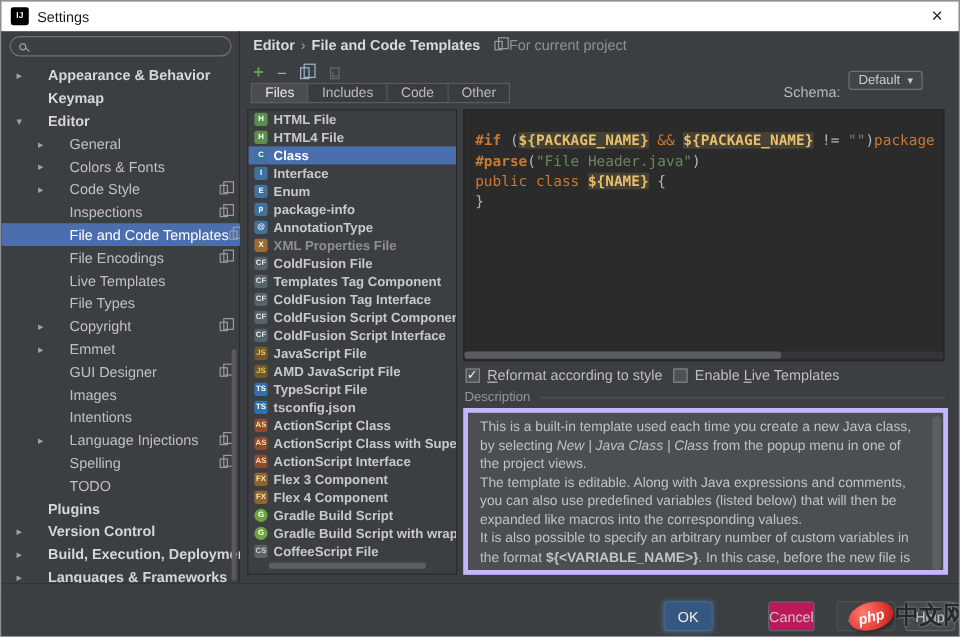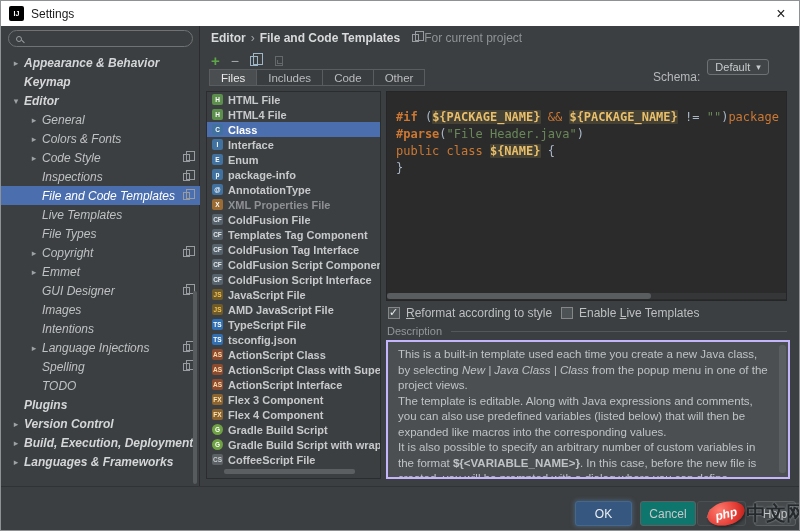--- a/index.html
+++ b/index.html
@@ -21,21 +21,21 @@
   .search{position:absolute;left:7px;top:4px;width:185px;height:17px;border:1px solid #707274;
           border-radius:9px;background:#3C3F41;display:flex;align-items:center;padding:0 7px;}
   .search input{background:transparent;border:0;outline:0;color:#CCC;font-size:11px;width:150px;
           font-family:"Liberation Sans",sans-serif;}
   .mag{width:6px;height:6px;border:1px solid #9A9DA0;border-radius:50%;position:relative;margin-right:5px;flex:0 0 6px;}
   .mag::after{content:"";position:absolute;width:4px;height:1px;background:#9A9DA0;
           transform:rotate(45deg);right:-4px;bottom:-1px;}
   .tree{position:absolute;left:0;top:27px;width:199px;height:433px;overflow:hidden;}
   .row{display:flex;align-items:center;height:19px;font-size:12px;color:#BFC1C3;white-space:nowrap;}
   .row .arr{width:14px;flex:0 0 14px;font-size:9px;color:#9DA2A6;text-align:center;}
-  .row .lbl{margin-left:1px;font-style:italic;}
+  .row .lbl{margin-left:17px;}
   .lvl0{padding-left:8px;}
   .lvl1{padding-left:26px;}
   .b .lbl{font-weight:700;color:#D4D6D8;}
   .row.sel{background:#4B6EAF;}
   .row.sel .lbl{color:#FFFFFF;}
   .pgbadge{position:relative;width:7px;height:8px;border:1px solid #989CA0;margin-left:auto;margin-right:10px;flex:0 0 7px;}
   .pgbadge::before{content:"";position:absolute;left:2px;top:-4px;width:7px;height:8px;border:1px solid #989CA0;}
   .treescroll{position:absolute;right:2px;top:265px;width:4px;height:193px;background:#575B5D;border-radius:2px;}
 
   
@@ -89,32 +89,32 @@
   
   .opt{position:absolute;top:305px;display:flex;align-items:center;gap:6px;font-size:12px;color:#BDBFC1;}
   .cb{width:12px;height:12px;border:1px solid #848688;background:#4D5255;position:relative;flex:0 0 12px;}
   .cb.on::after{content:"✓";position:absolute;left:0px;top:-2px;font-size:11px;color:#EDEDED;}
   .opt u{text-decoration:underline;}
 
   
   .desclabel{position:absolute;left:386px;top:324px;font-size:11px;color:#939799;}
   .descline{position:absolute;left:450px;top:330px;width:336px;height:1px;background:#55585A;}
   .descbox{position:absolute;left:385px;top:339px;width:404px;height:139px;background:#4B4F52;
-           border:2px solid #c4b5fd;padding:5px 18px 5px 10px;font-size:11.5px;line-height:15.5px;
+           border:4px solid #c4b5fd;padding:5px 18px 5px 10px;font-size:11.5px;line-height:15.5px;
            color:#C0C3C5;overflow:hidden;}
   .descbox p{margin:0;}
   .dscroll{position:absolute;right:2px;top:3px;width:7px;height:128px;background:#5B5F62;border-radius:3px;}
 
   
   .botbar{position:absolute;left:0;top:485px;width:800px;height:46px;border-top:1px solid #303233;}
   .btn{position:absolute;top:14px;height:25px;border-radius:3px;font-size:12px;display:flex;
        align-items:center;justify-content:center;}
-  .btn-ok{left:574px;width:57px;background:#365880;border:1px solid #44688C;color:#ECEFF1;
+  .btn-ok{left:552px;width:41px;background:#365880;border:1px solid #44688C;color:#ECEFF1;
           box-shadow:0 0 4px 1px rgba(96,146,204,.35);}
-  .btn-cancel{left:639px;width:56px;background:#0f766e;border:1px solid #5E6162;color:#C6C8CA;}
+  .btn-cancel{left:639px;width:39px;background:#be185d;border:1px solid #5E6162;color:#C6C8CA;}
   .btn-apply{left:696px;width:49px;background:#3F4345;border:1px solid #4C5052;color:#7E8284;}
   .btn-help{left:753px;width:42px;background:#45494B;border:1px solid #5E6162;color:#C6C8CA;}
 
   
   .watermark{position:absolute;left:706px;top:497px;width:94px;height:30px;display:flex;align-items:center;z-index:9;}
   .wm-ellipse{width:38px;height:23px;border-radius:50%;flex:0 0 38px;
       background:radial-gradient(circle at 35% 30%, #FF7A6E, #E23B33 60%, #AE1712);
       transform:rotate(-14deg);display:flex;align-items:center;justify-content:center;
       color:#FFF;font-style:italic;font-weight:700;font-size:12px;box-shadow:1px 2px 3px rgba(0,0,0,.45);}
   .wm-text{margin-left:1px;font-size:20px;font-weight:900;color:#26292C;line-height:1;
@@ -167,20 +167,25 @@
           <span class="lbl">Inspections</span>
           <span class="pgbadge"></span>
         </div>
       <div class="row lvl1 sel">
           <span class="arr"></span>
           <span class="lbl">File and Code Templates</span>
           <span class="pgbadge"></span>
         </div>
       <div class="row lvl1">
           <span class="arr"></span>
+          <span class="lbl">File Encodings</span>
+          <span class="pgbadge"></span>
+        </div>
+      <div class="row lvl1">
+          <span class="arr"></span>
           <span class="lbl">Live Templates</span>
         </div>
       <div class="row lvl1">
           <span class="arr"></span>
           <span class="lbl">File Types</span>
         </div>
       <div class="row lvl1">
           <span class="arr">▸</span>
           <span class="lbl">Copyright</span>
           <span class="pgbadge"></span>

